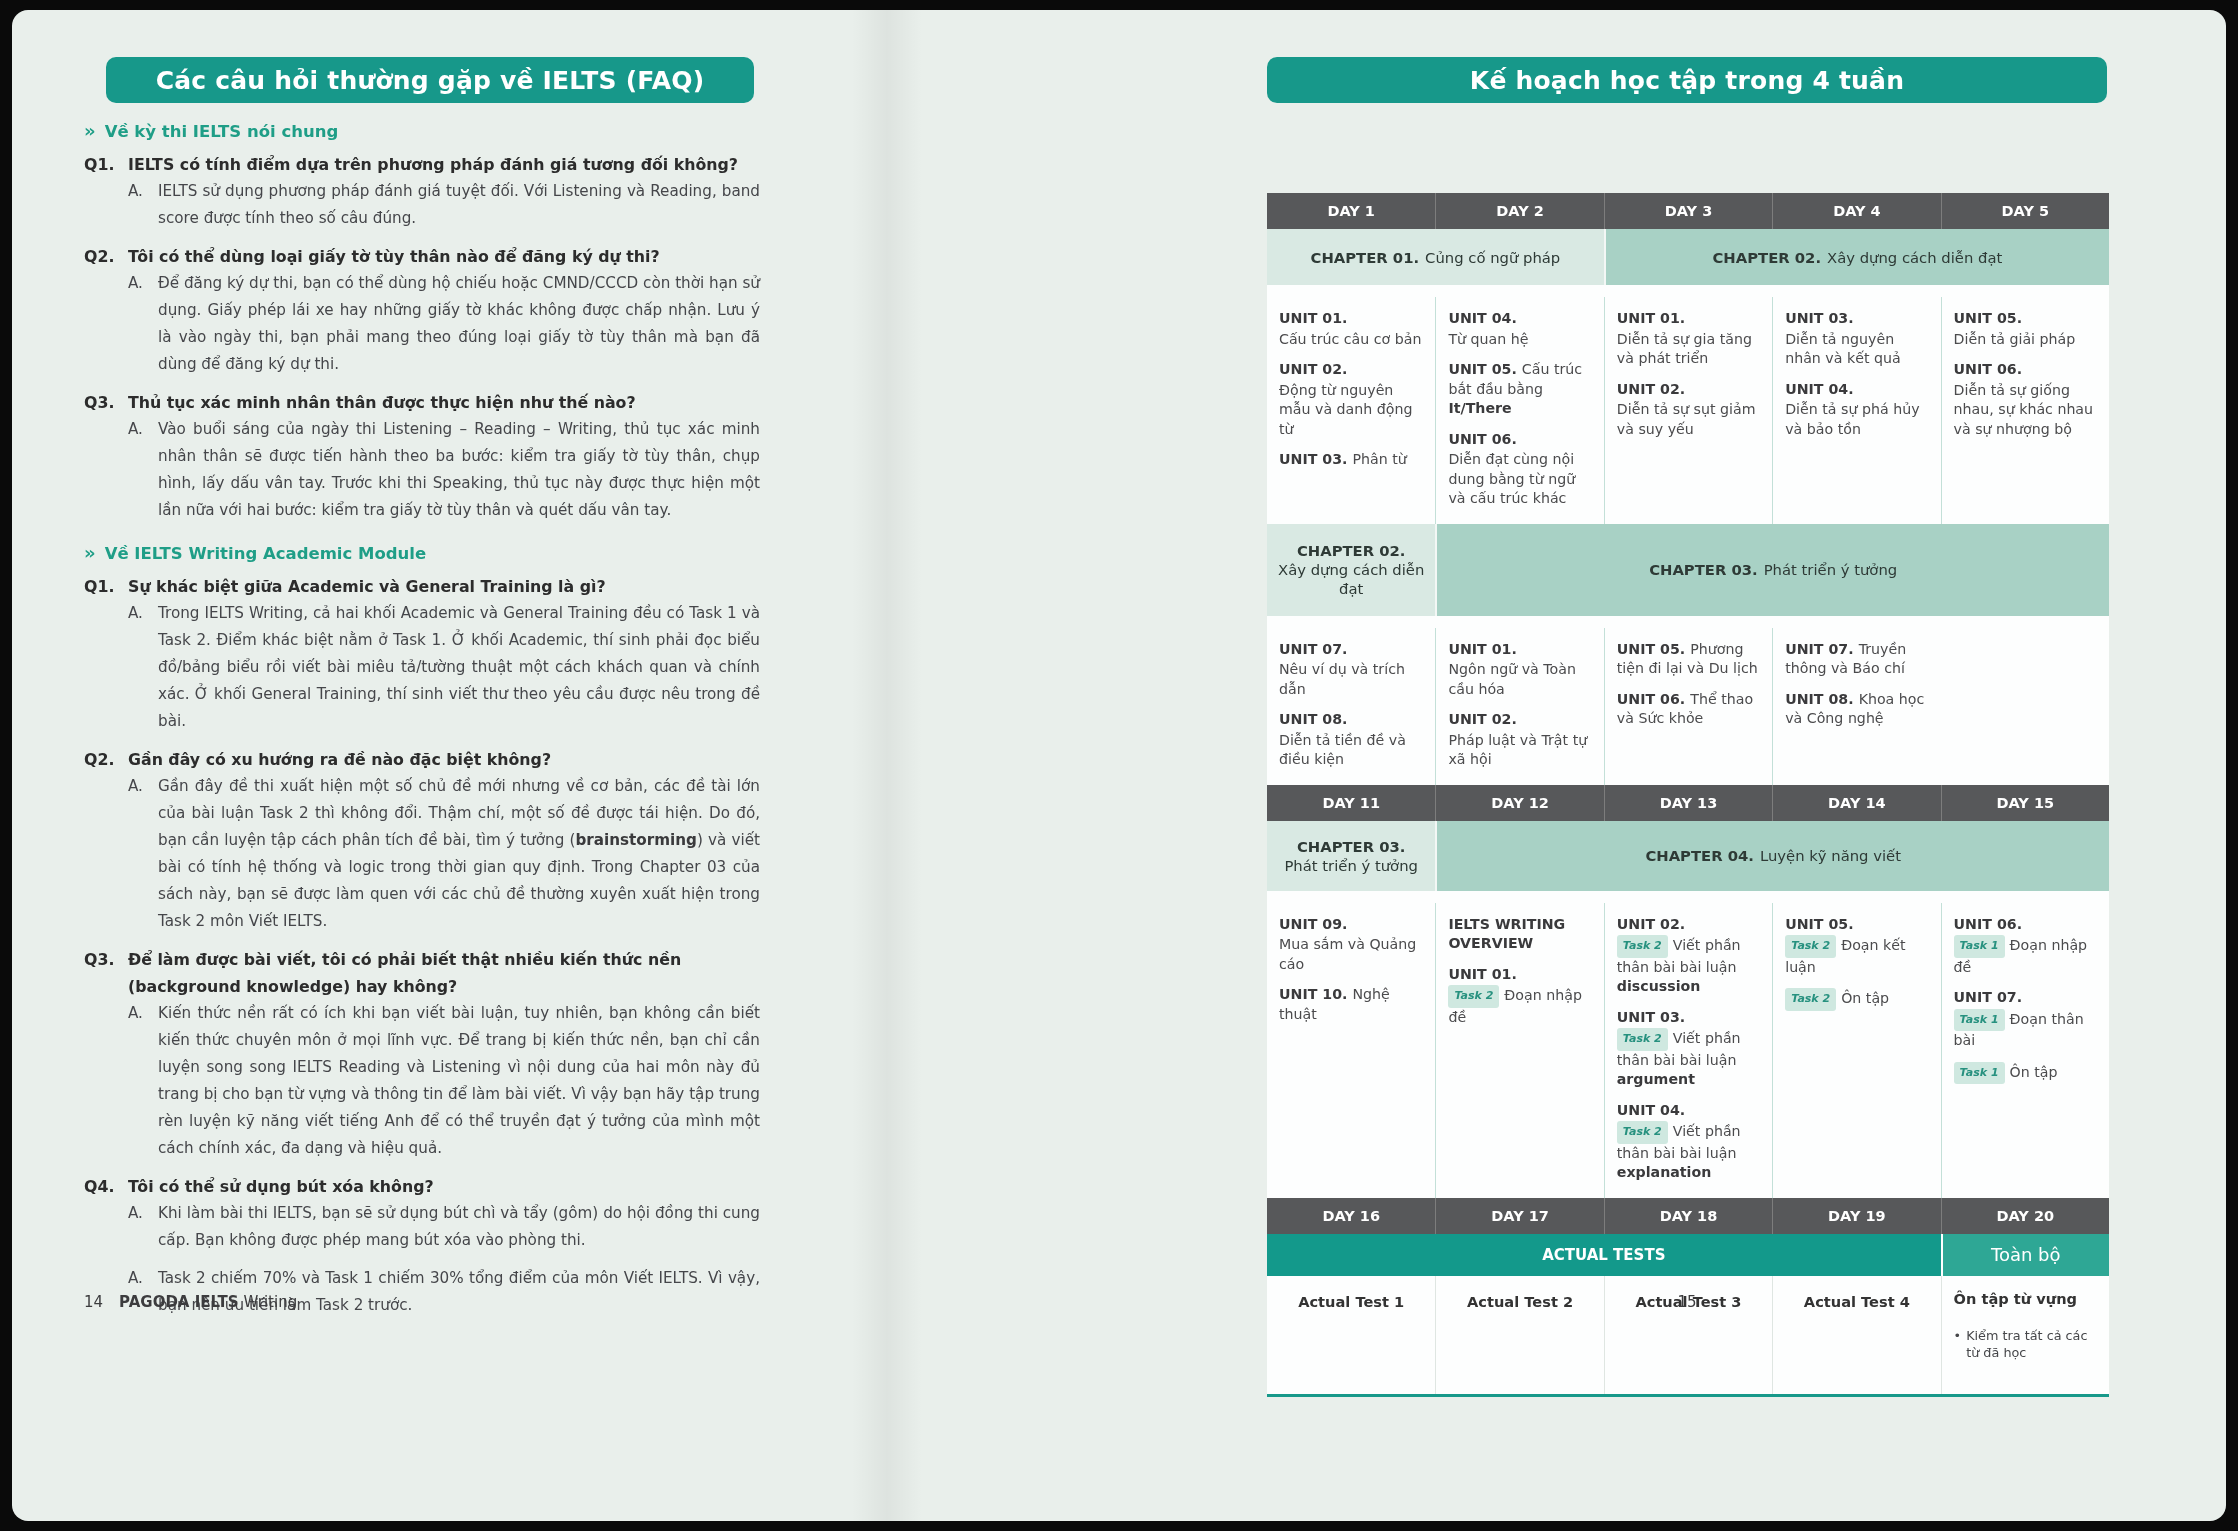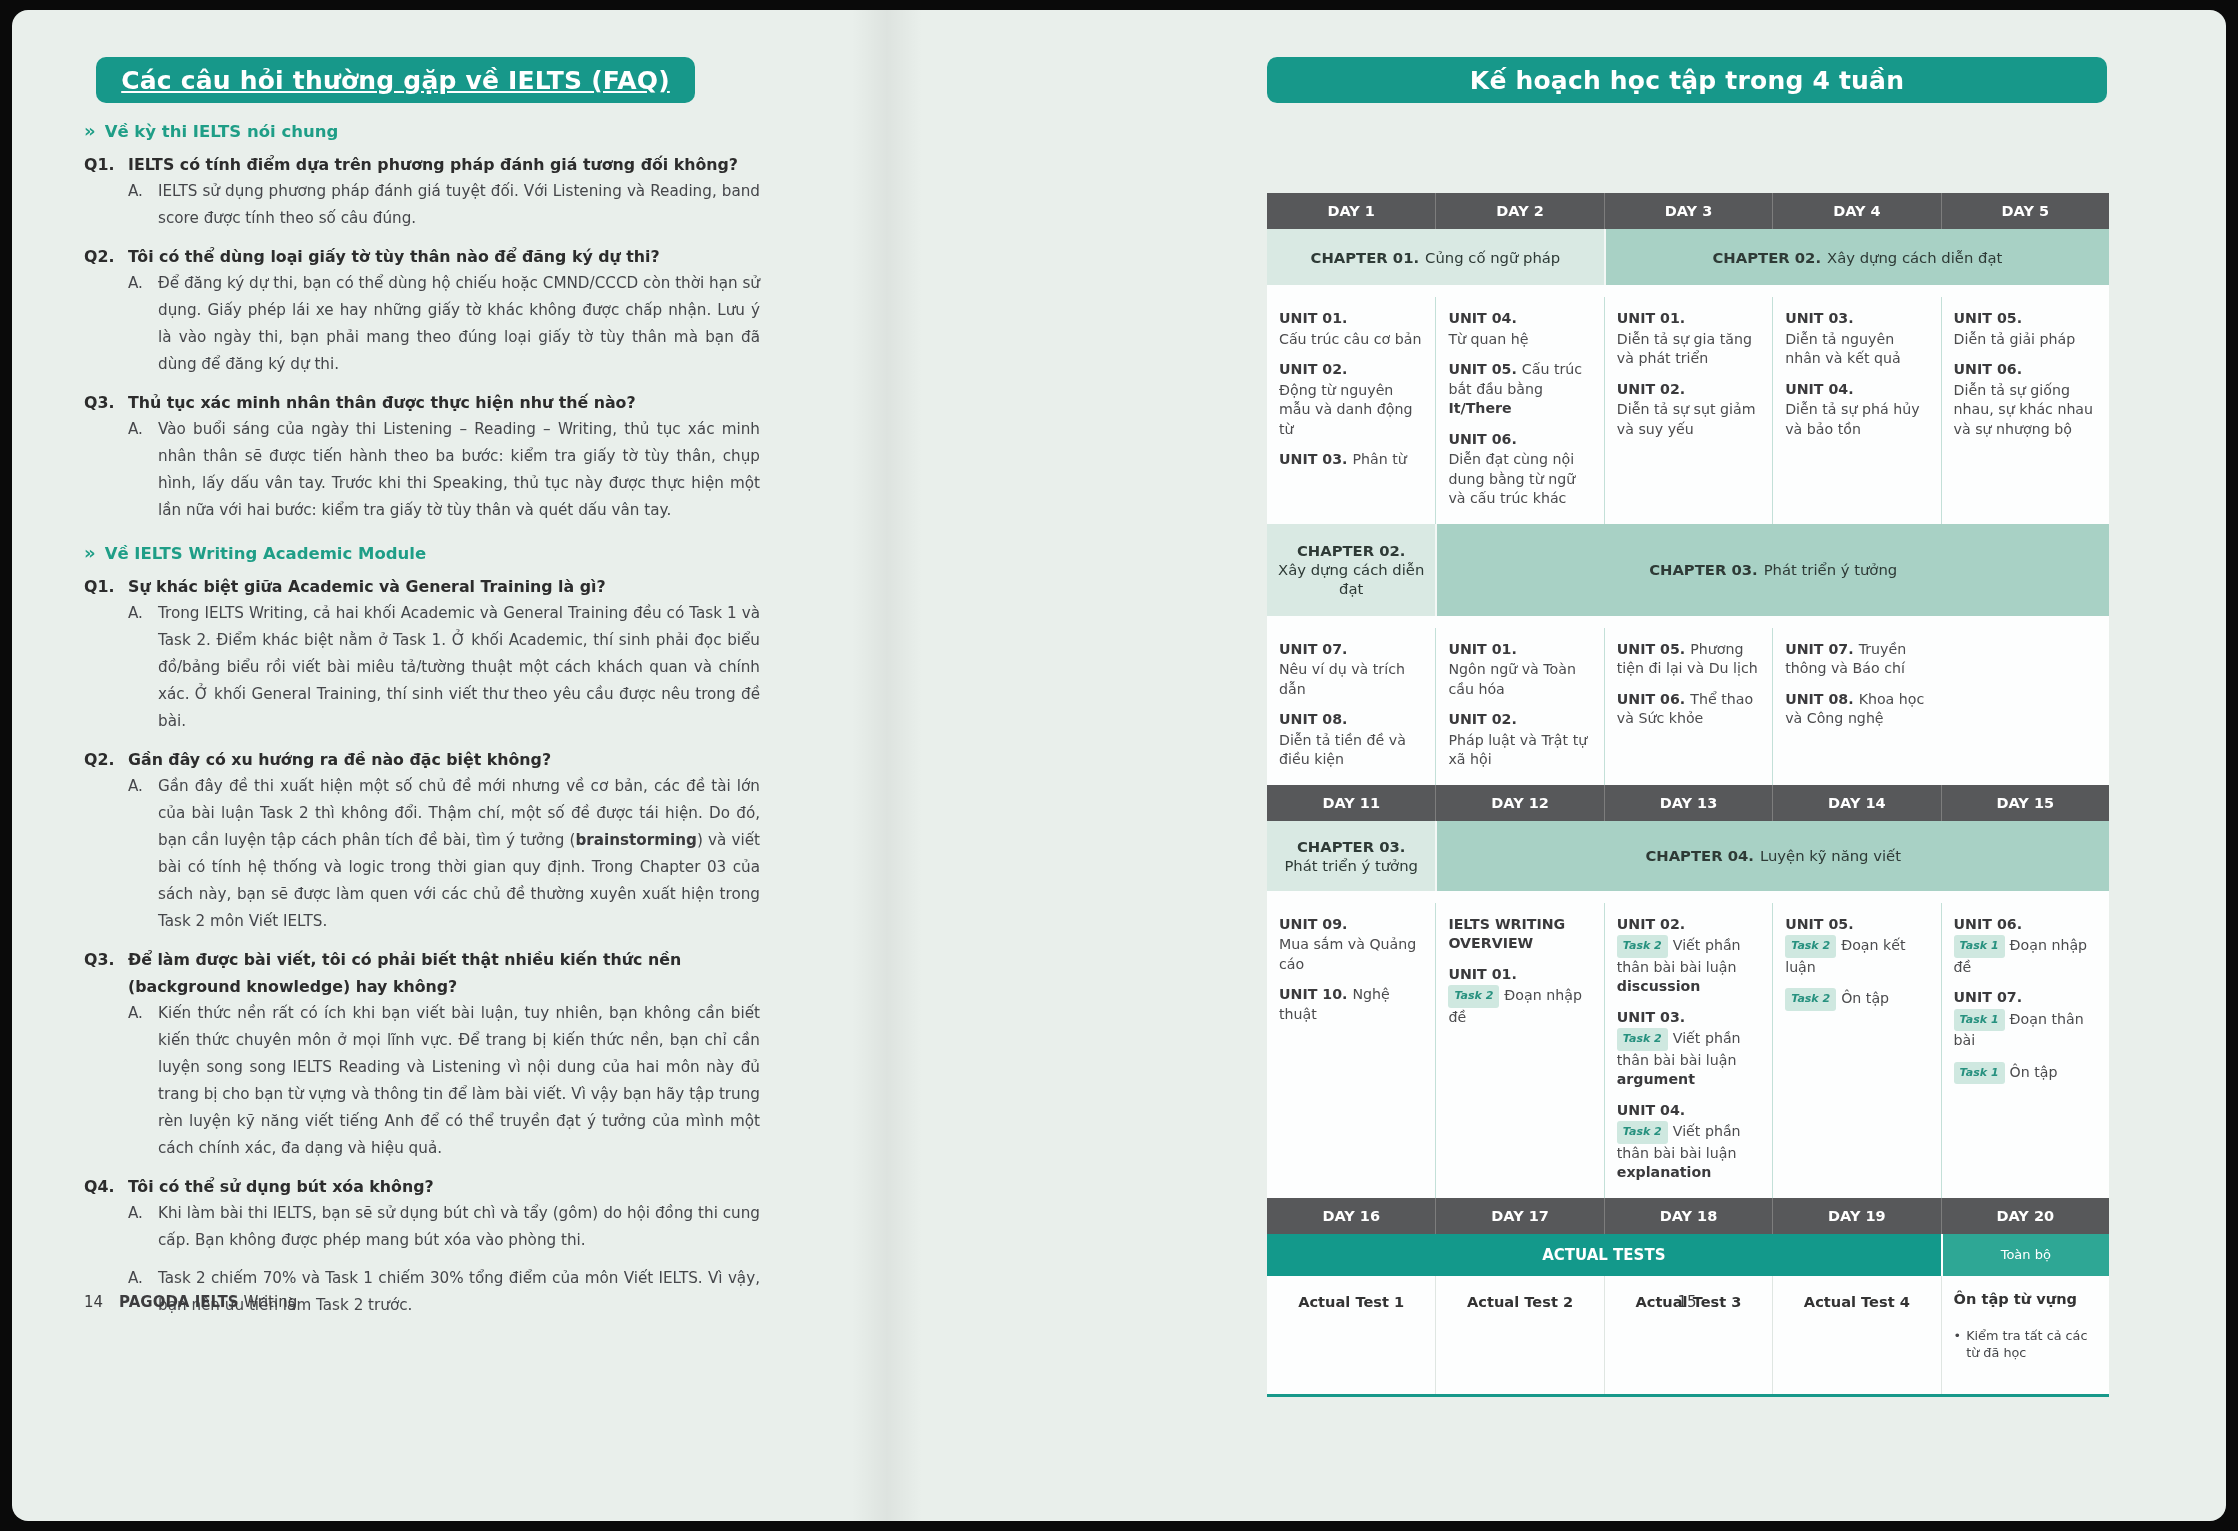--- a/index.html
+++ b/index.html
@@ -15,21 +15,21 @@
   .page-seam{
     position:absolute;left:840px;top:0;width:70px;height:100%;
     background:linear-gradient(to right,rgba(0,0,0,0),rgba(0,0,0,0.05),rgba(0,0,0,0));
   }
   
   .banner{
     position:absolute;background:#17988a;color:#ffffff;border-radius:10px;
     display:flex;align-items:center;justify-content:center;
     font-weight:bold;font-size:25px;letter-spacing:0.2px;
   }
-  .banner.left{left:84px;top:47px;width:599px;height:46px;text-decoration:underline;}
+  .banner.left{left:94px;top:47px;width:648px;height:46px;}
   .banner.right{left:1255px;top:47px;width:840px;height:46px;}
   
   .faq{position:absolute;left:72px;top:110px;width:676px;}
   .sec-head{
     color:#1f9e87;font-weight:bold;font-size:16.5px;margin:18px 0 10px;
     display:flex;align-items:baseline;
   }
   .sec-head:first-child{margin-top:0;}
   .chev{margin-right:9px;font-size:18px;}
   .qa{margin-bottom:11px;}
@@ -80,21 +80,21 @@
     display:inline-block;background:#cfe8e0;color:#27917f;font-size:11px;
     font-style:italic;font-weight:bold;padding:1px 6px 2px;border-radius:3px;
     margin-right:5px;vertical-align:1px;white-space:nowrap;
   }
   .band-tests{
     grid-column:span 4;background:#13998b;color:#ffffff;font-weight:bold;
     text-align:center;height:42px;line-height:42px;font-size:15px;
   }
   .band-all{
     background:#2ea795;color:#fff;text-align:center;height:42px;line-height:42px;
-    font-size:13px;border-left:2px solid #fff;
+    font-size:18px;border-left:2px solid #fff;
   }
   .tcell{
     border-left:1px solid #dfe6e2;text-align:center;font-weight:bold;
     padding-top:17px;font-size:14.6px;color:#333;box-sizing:border-box;
   }
   .tcell.first{border-left:none;}
   .rcell{
     border-left:1px solid #dfe6e2;padding:14px 8px 6px 12px;box-sizing:border-box;text-align:left;
   }
   .rtitle{font-weight:bold;font-size:14.6px;color:#333;margin:0 0 20px;}

